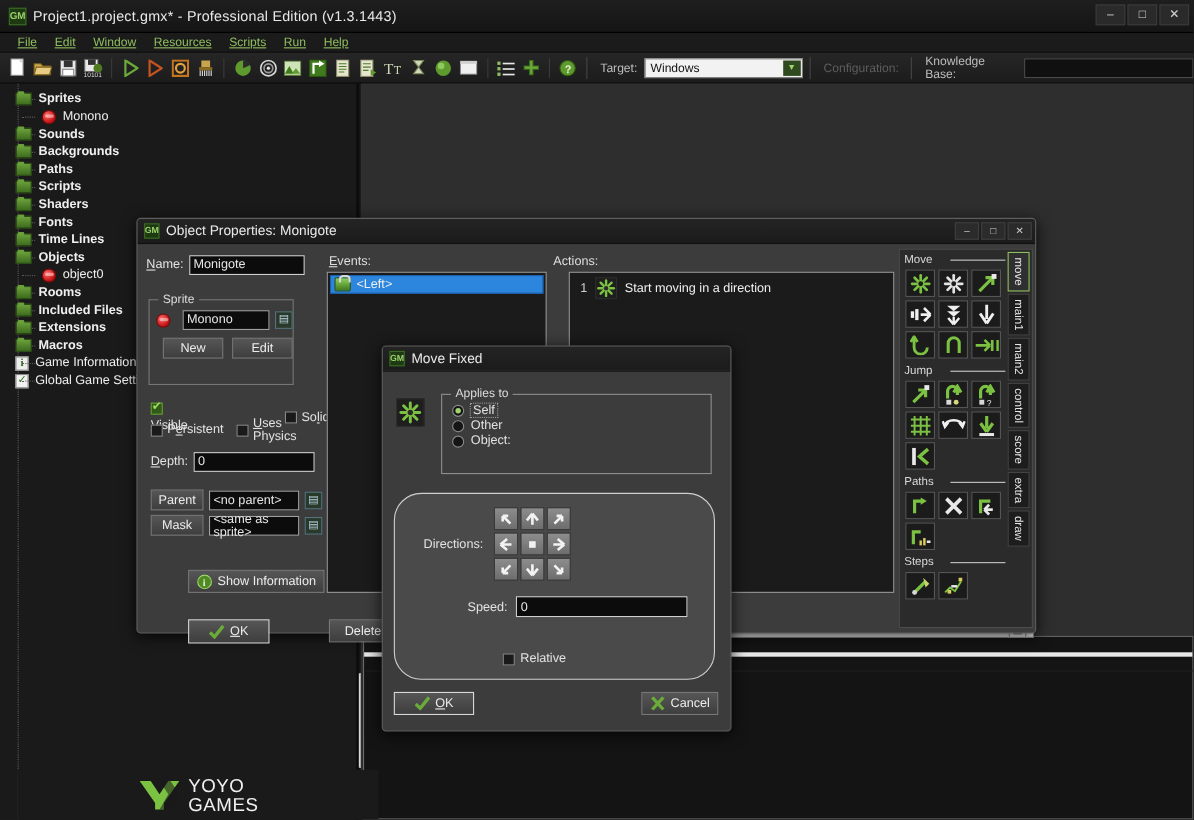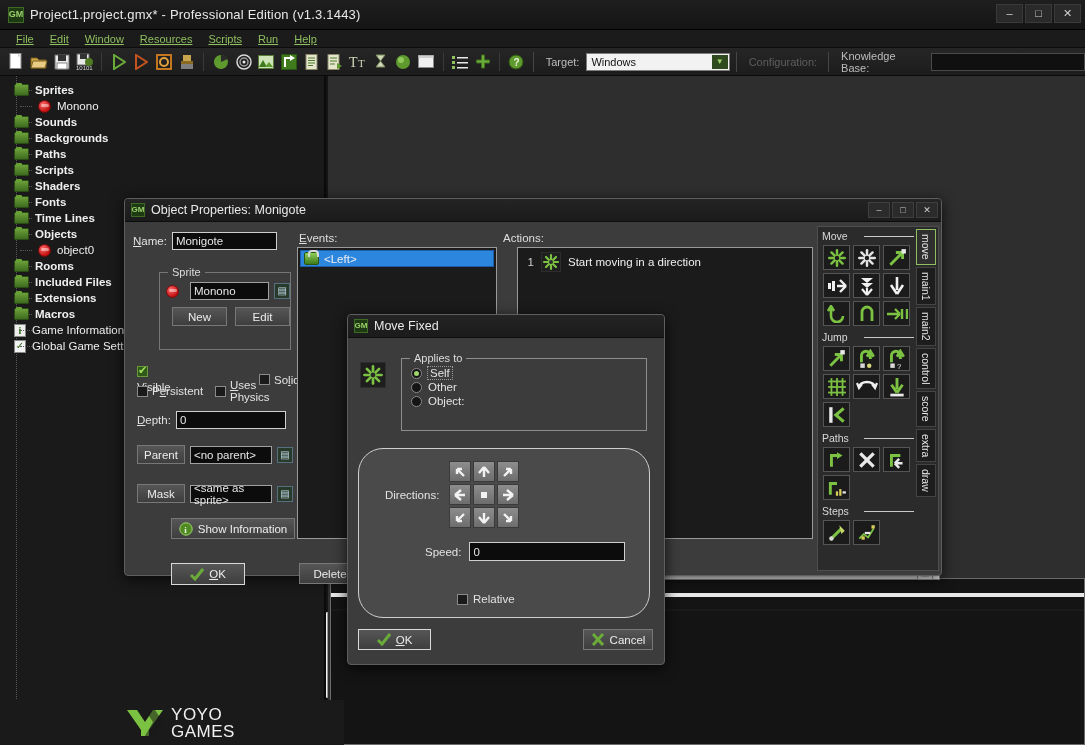--- a/index.html
+++ b/index.html
@@ -632,21 +632,21 @@
     <div class="body">
 
       <div class="obj-left">
         <div style="display:flex;align-items:center;gap:5px;margin:6px 0 0 4px;">
           <div class="lbl"><u>N</u>ame:</div>
           <div class="txtbox" style="width:105px;height:18px;">
             <span>Monigote</span>
           </div>
         </div>
 
-        <div class="grp" style="left:6px;top:46px;width:132px;height:78px;margin-left:24px;">
+        <div class="grp" style="left:6px;top:46px;width:132px;height:78px;">
           <div class="gtitle">Sprite</div>
           <div style="display:flex;align-items:center;gap:5px;padding:9px 0 0 6px;">
             <div class="tnode" style="padding:0;height:auto;">
                 <div class="sicon"></div>
               </div>
             <div class="txtbox gray" style="width:82px;height:18px;">
               <span>Monono</span>
             </div>
             <div class="menu-pick">▤</div>
           </div>
@@ -685,21 +685,21 @@
         </div>
 
         <div style="position:absolute;left:8px;top:219px;display:flex;align-items:center;gap:5px;">
           <div class="btn" style="width:48px;height:19px;">Parent</div>
           <div class="txtbox gray" style="width:82px;height:18px;">
             <span>&lt;no parent&gt;</span>
           </div>
           <div class="menu-pick">▤</div>
         </div>
 
-        <div style="position:absolute;left:8px;top:258px;display:flex;align-items:center;gap:5px;">
+        <div style="position:absolute;left:8px;top:242px;display:flex;align-items:center;gap:5px;">
           <div class="btn" style="width:48px;height:19px;">Mask</div>
           <div class="txtbox gray" style="width:82px;height:18px;">
             <span>&lt;same as sprite&gt;</span>
           </div>
           <div class="menu-pick">▤</div>
         </div>
 
         <div class="btn" style="position:absolute;left:42px;top:292px;width:124px;height:21px;gap:5px;">
           <svg width="14" height="14">
               <circle cx="7" cy="7" r="6.2" fill="#4f8a22" stroke="#9fd36e"></circle>

